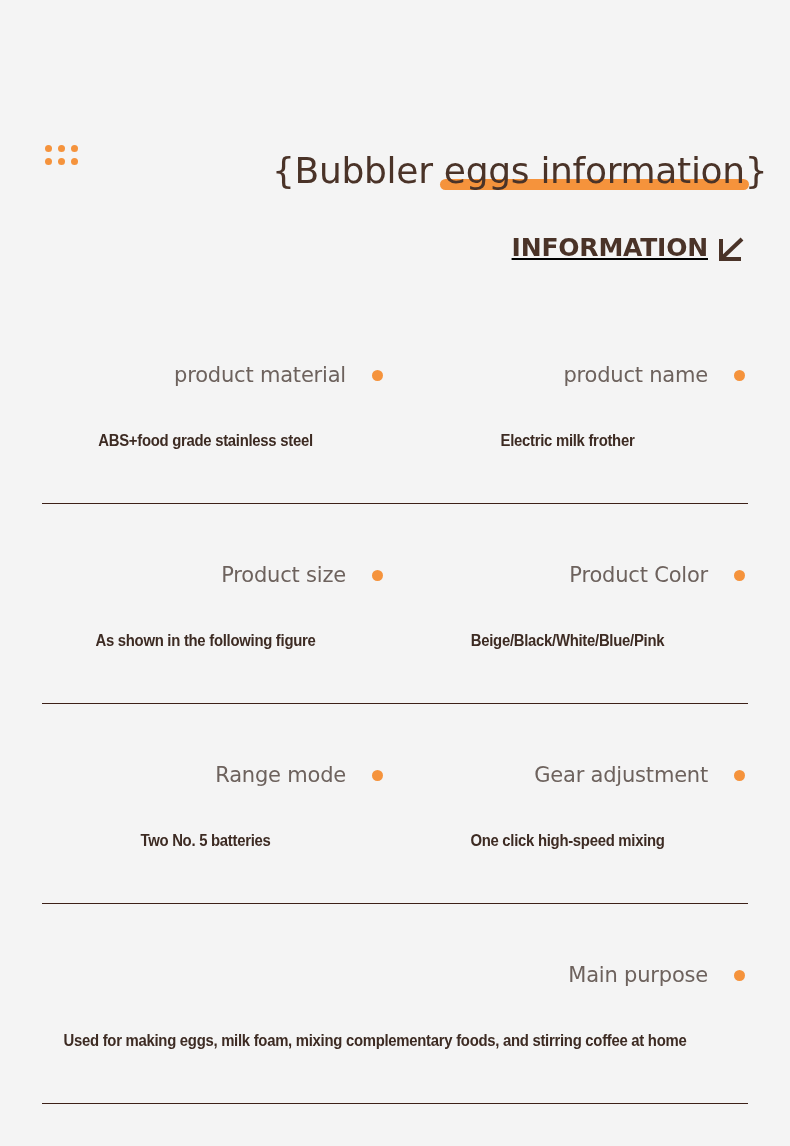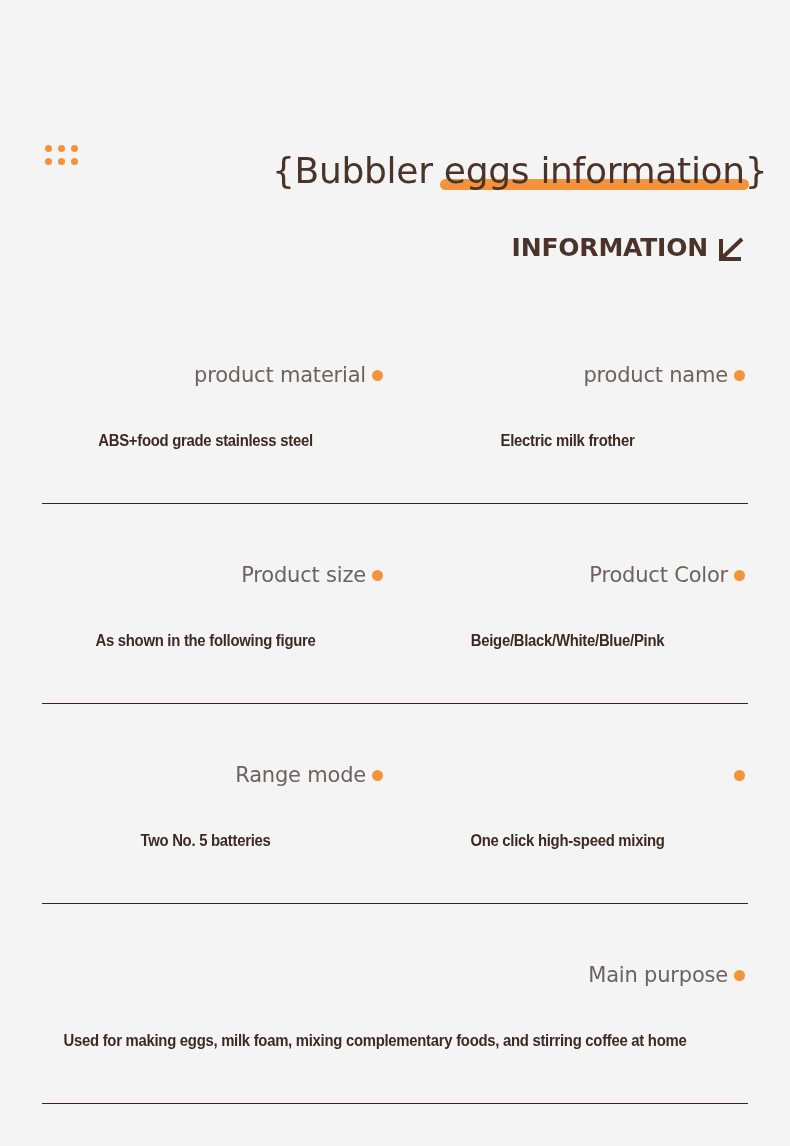--- a/index.html
+++ b/index.html
@@ -72,20 +72,21 @@
   }
 
   
   .sub-heading {
     position: absolute;
     right: 45px;
     top: 232px;
     display: flex;
     align-items: center;
     gap: 9px;
+    text-decoration: underline;
   }
   .sub-heading .sub-text {
     font-size: 25px;
     font-weight: bold;
     letter-spacing: -0.2px;
     color: #4a3328;
     font-family: "DejaVu Sans", sans-serif;
     white-space: nowrap;
   }
   .sub-heading .arrow-icon {
@@ -119,21 +120,21 @@
   .cell.right { left: 390px; }
   .cell.wide  { left: 0; width: 750px; padding-left: 23px; }
 
   .cell .label-line {
     position: absolute;
     top: 22px;
     right: 0;
     display: flex;
     align-items: center;
     justify-content: flex-end;
-    gap: 6px;
+    gap: 26px;
     height: 26px;
   }
   .cell .label-text {
     font-size: 21px;
     font-weight: 400;
     color: #6d625d;
     letter-spacing: -0.2px;
     white-space: nowrap;
     font-family: "DejaVu Sans", sans-serif;
   }
@@ -238,20 +239,21 @@
     <div class="spec-row">
       <div class="cell left">
         <div class="label-line">
           <span class="label-text">Range mode</span>
           <span class="label-dot"></span>
         </div>
         <div class="value-text">Two No. 5 batteries</div>
       </div>
       <div class="cell right">
         <div class="label-line">
+          <span class="label-text">Gear adjustment</span>
           <span class="label-dot"></span>
         </div>
         <div class="value-text">One click high-speed mixing</div>
       </div>
       <div class="divider"></div>
     </div>
 
     <div class="spec-row last">
       <div class="cell right">
         <div class="label-line">

